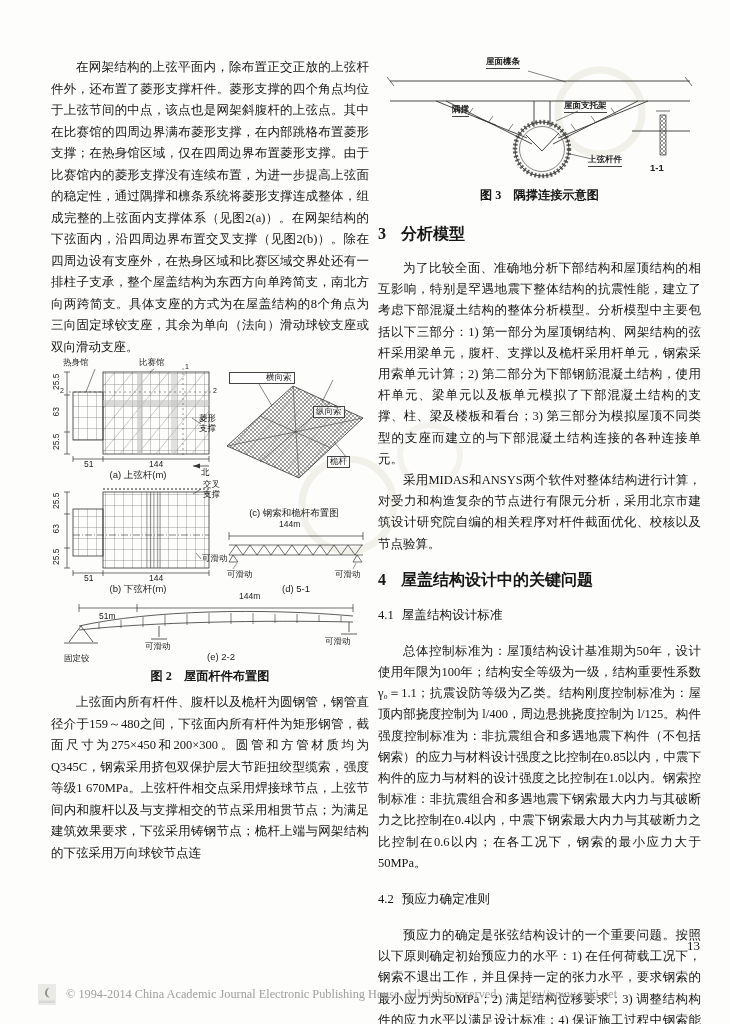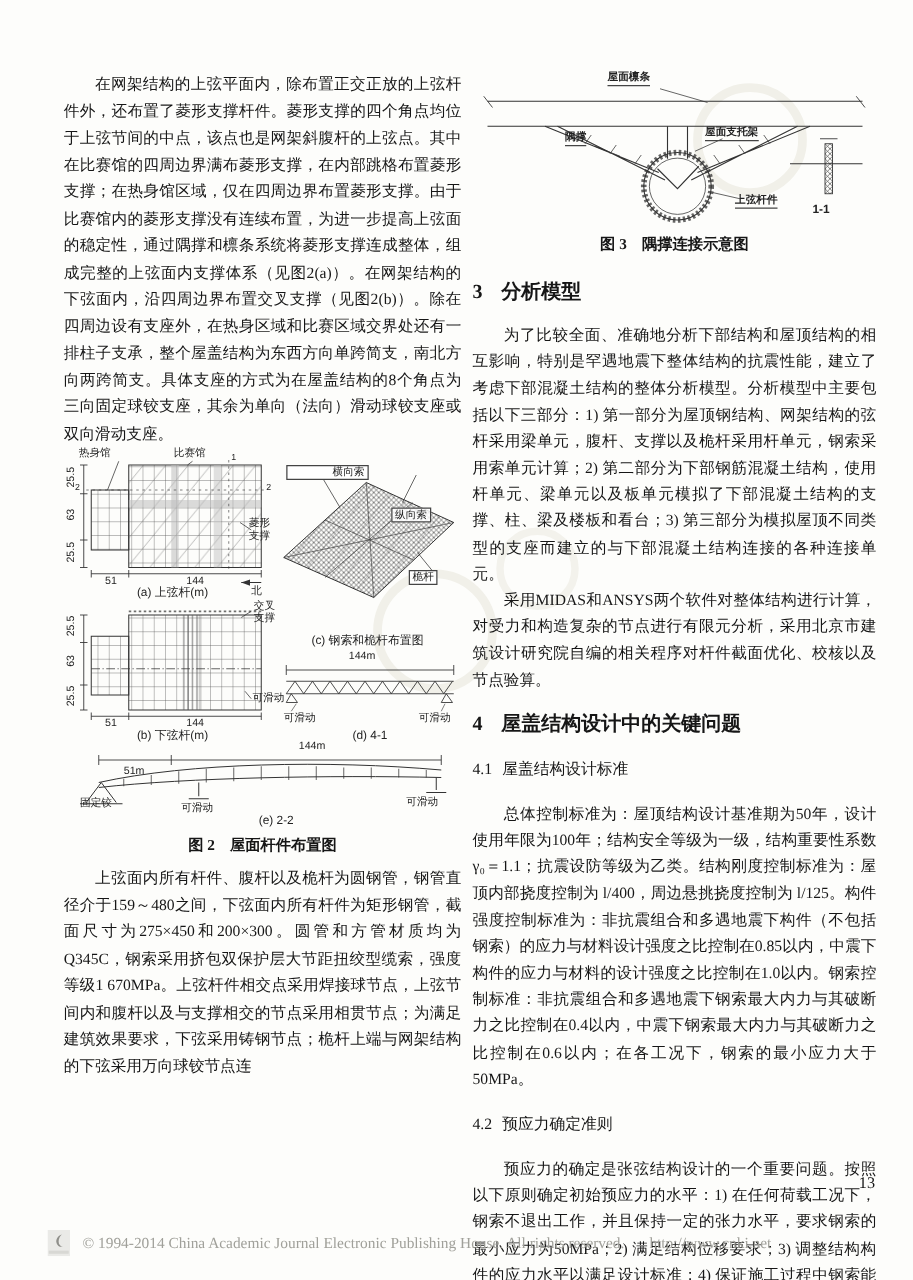--- a/index.html
+++ b/index.html
@@ -146,25 +146,25 @@
       <span class="flabel rot" style="left:-6px;top:190px;">25.5</span>
       <span class="flabel" style="left:33px;top:212px;">51</span>
       <span class="flabel" style="left:98px;top:212px;">144</span>
       <span class="flabel stack" style="left:151px;top:118px;">交叉支撑</span>
       <span class="flabel" style="left:151px;top:192px;">可滑动</span>
       <span class="flabel cap" style="left:22px;top:222px;width:130px;">(b) 下弦杆(m)</span>
 
       <span class="flabel" style="left:228px;top:158px;">144m</span>
       <span class="flabel" style="left:176px;top:208px;">可滑动</span>
       <span class="flabel" style="left:284px;top:208px;">可滑动</span>
-      <span class="flabel cap" style="left:215px;top:222px;width:60px;">(d) 4-1</span>
+      <span class="flabel cap" style="left:215px;top:222px;width:60px;">(d) 5-1</span>
 
       <span class="flabel" style="left:48px;top:230px;margin-top:20px;">51m</span>
       <span class="flabel" style="left:188px;top:230px;">144m</span>
-      <span class="flabel" style="left:13px;top:276px;">固定铰</span>
+      <span class="flabel" style="left:13px;top:292px;">固定铰</span>
       <span class="flabel" style="left:94px;top:280px;">可滑动</span>
       <span class="flabel" style="left:274px;top:275px;">可滑动</span>
       <span class="flabel cap" style="left:140px;top:290px;width:60px;">(e) 2-2</span>
     </div>
     <figcaption>图 2　屋面杆件布置图</figcaption>
   </figure>
 
   <p class="body indent">上弦面内所有杆件、腹杆以及桅杆为圆钢管，钢管直径介于159～480之间，下弦面内所有杆件为矩形钢管，截面尺寸为275×450和200×300。圆管和方管材质均为Q345C，钢索采用挤包双保护层大节距扭绞型缆索，强度等级1 670MPa。上弦杆件相交点采用焊接球节点，上弦节间内和腹杆以及与支撑相交的节点采用相贯节点；为满足建筑效果要求，下弦采用铸钢节点；桅杆上端与网架结构的下弦采用万向球铰节点连</p>
 </div>
 

